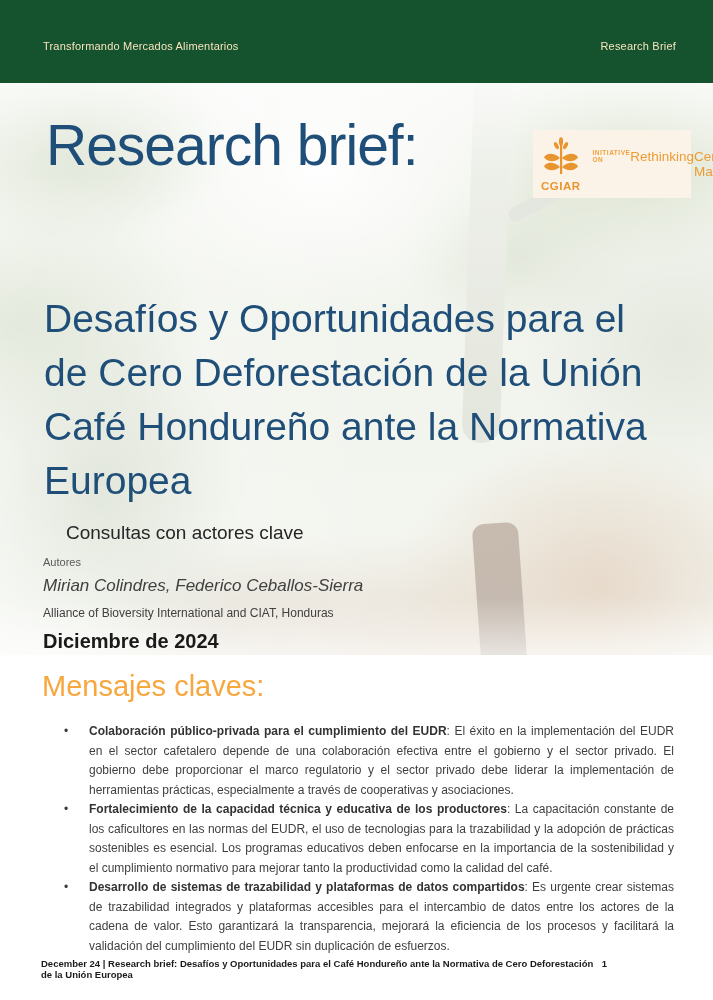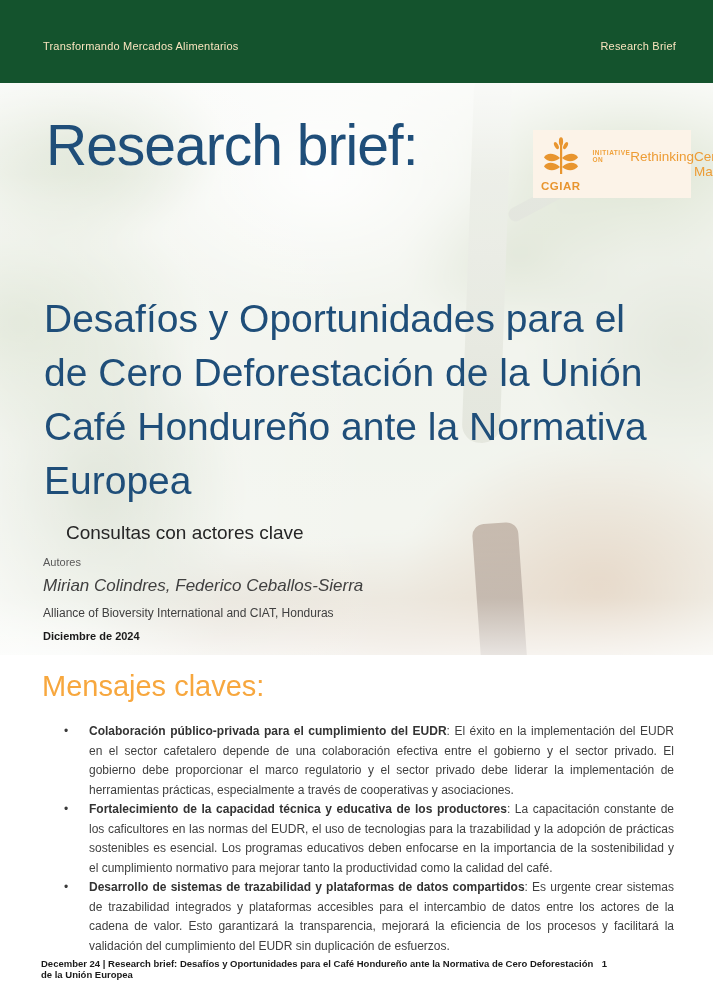--- a/index.html
+++ b/index.html
@@ -95,21 +95,21 @@
   .authors{
     position:absolute;left:43px;top:576px;
     font-size:17px;font-style:italic;color:#404040;
   }
   .affiliation{
     position:absolute;left:43px;top:606px;
     font-size:12px;color:#404040;
   }
   .date{
     position:absolute;left:43px;top:630px;
-    font-size:11px;font-weight:700;color:#1a1a1a;
+    font-size:20px;font-weight:700;color:#1a1a1a;
   }
   
   .km-heading{
     position:absolute;left:42px;top:670px;
     font-size:29px;color:#F7A73E;
   }
   .km-list{
     position:absolute;left:64px;top:722px;width:610px;
   }
   .km-item{display:flex;}

